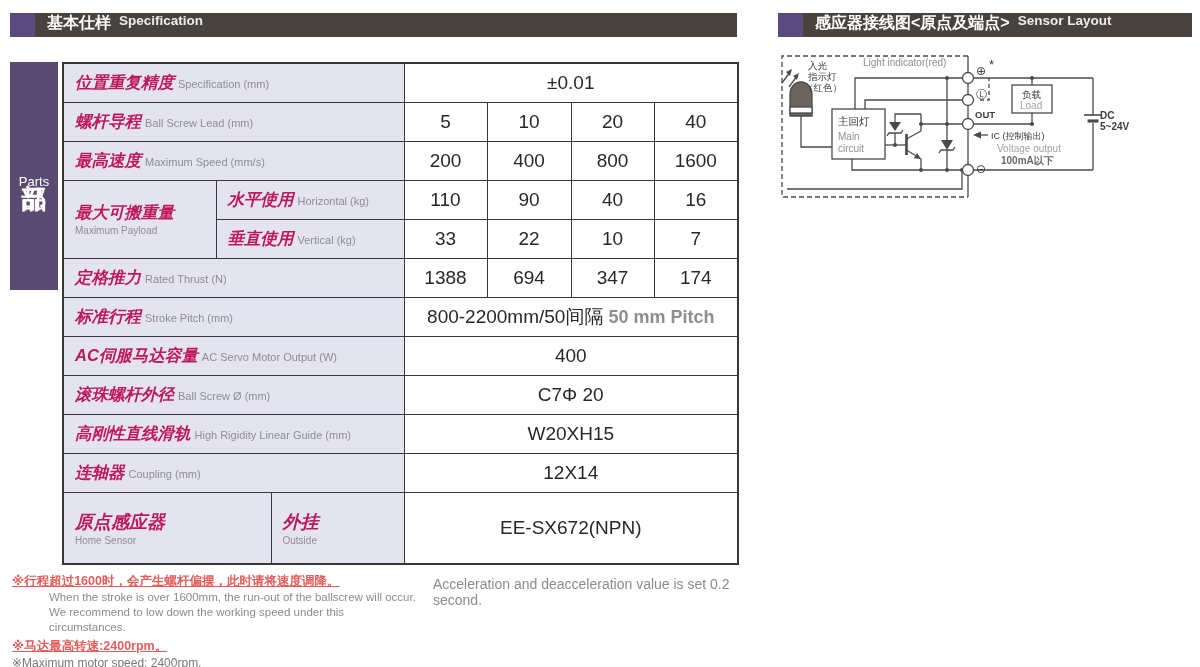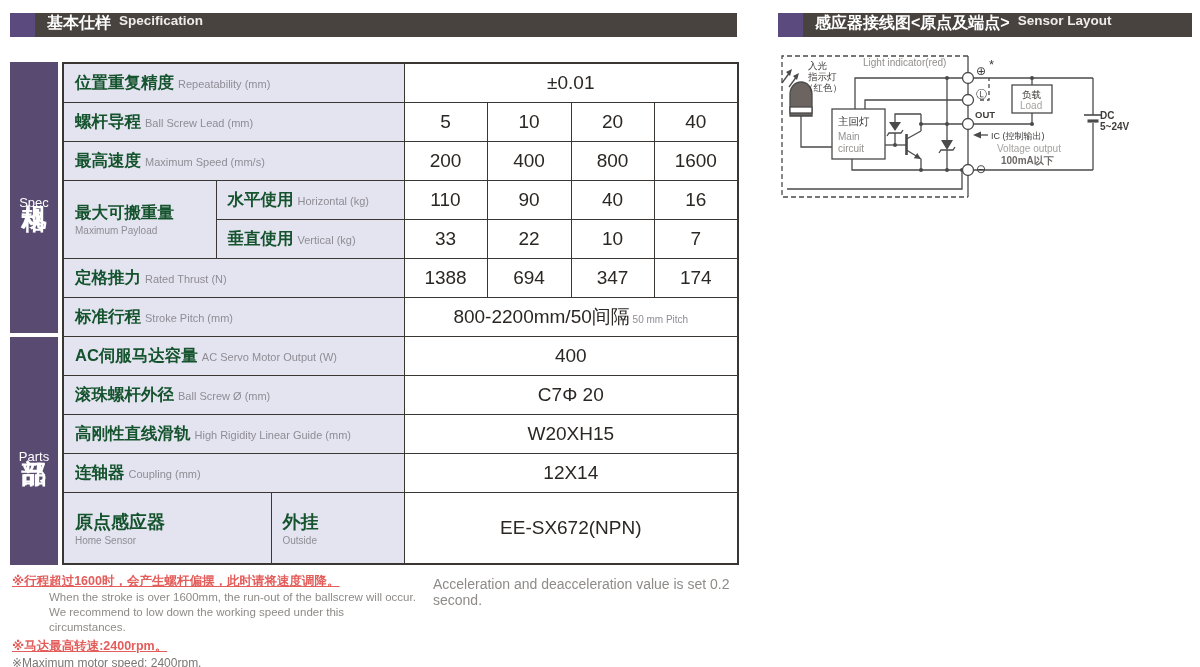--- a/index.html
+++ b/index.html
@@ -28,25 +28,25 @@
   .band-block.parts { height:228px; }
   .band-zh { writing-mode:vertical-rl; text-orientation:upright; font-size:25px;
              font-weight:bold; letter-spacing:3px; line-height:1; }
   .band-en { font-size:13px; margin-top:4px; }
   
   table.spec { position:absolute; left:62px; top:62px; width:675px;
                border-collapse:collapse; table-layout:fixed;
                border:2px solid #3a3633; }
   table.spec td { border:1.6px solid #3a3633; vertical-align:middle; overflow:hidden; }
   td.lbl { background:#e4e4f0; padding-left:11px; white-space:nowrap; }
-  .lbl-zh { font-size:16.5px; font-weight:600; color:#14532d; }
+  .lbl-zh { font-size:16.5px; font-weight:600; color:#be185d;font-style:italic; }
   .lbl-en { font-size:11px; color:#8f8c94; margin-left:4px; }
   .lbl-en-block { font-size:10px; color:#8f8c94; margin-top:1px; }
   td.val { background:#fff; text-align:center; font-size:19px; color:#2b2724; }
-  .val-sub { font-size:10px; color:#8f8c94; }
+  .val-sub { font-size:18px; color:#8f8c94;font-weight:bold; }
   
   .fn-left  { position:absolute; left:12px;  top:573px; width:405px; }
   .fn-right { position:absolute; left:425px; top:576px; width:330px; }
   .fn-red   { color:#e35d5b; font-size:12.5px; font-weight:bold; line-height:17px;text-decoration:underline; }
   .fn-gray  { color:#8e8b88; font-size:11.5px; line-height:15px; padding-left:37px; }
   .fn-gray-right { color:#8e8b88; font-size:14px; line-height:16px; padding-left:8px; }
   .fn-gray2 { color:#7a7774; font-size:12px; line-height:17px; }
   .fn-red.spaced { margin-top:3px; }
   
   .diagram { position:absolute; left:775px; top:52px; }
@@ -65,44 +65,40 @@
 
 <div class="hdr hdr-right">
   <div class="hdr-square"></div>
   <div class="hdr-bar">
     <span class="hdr-zh">感应器接线图&lt;原点及端点&gt;</span>
     <span class="hdr-en">Sensor Layout</span>
   </div>
 </div>
 
 <div class="band">
-  <div class="band-block spec">
-    <div class="band-zh">规格</div>
-    <div class="band-en">Spec</div>
-  </div>
   <div class="band-block parts">
     <div class="band-zh">部品</div>
     <div class="band-en">Parts</div>
   </div>
 </div>
 
 <table class="spec">
   <colgroup>
     <col style="width:153px">
       <col style="width:55px">
       <col style="width:133px">
     <col style="width:83px">
       <col style="width:84px">
       <col style="width:83px">
       <col style="width:84px">
   </colgroup>
   <tbody>
       <tr style="height:39px">
     <td class="lbl" colspan="3">
-      <span class="lbl-zh">位置重复精度</span><span class="lbl-en">Repeatability (mm)</span>
+      <span class="lbl-zh">位置重复精度</span><span class="lbl-en">Specification (mm)</span>
     </td>
     <td class="val" colspan="4">±0.01</td>
   </tr>
   <tr style="height:39px">
     <td class="lbl" colspan="3">
       <span class="lbl-zh">螺杆导程</span><span class="lbl-en">Ball Screw Lead (mm)</span>
     </td>
     <td class="val">5</td>
     <td class="val">10</td>
     <td class="val">20</td>

